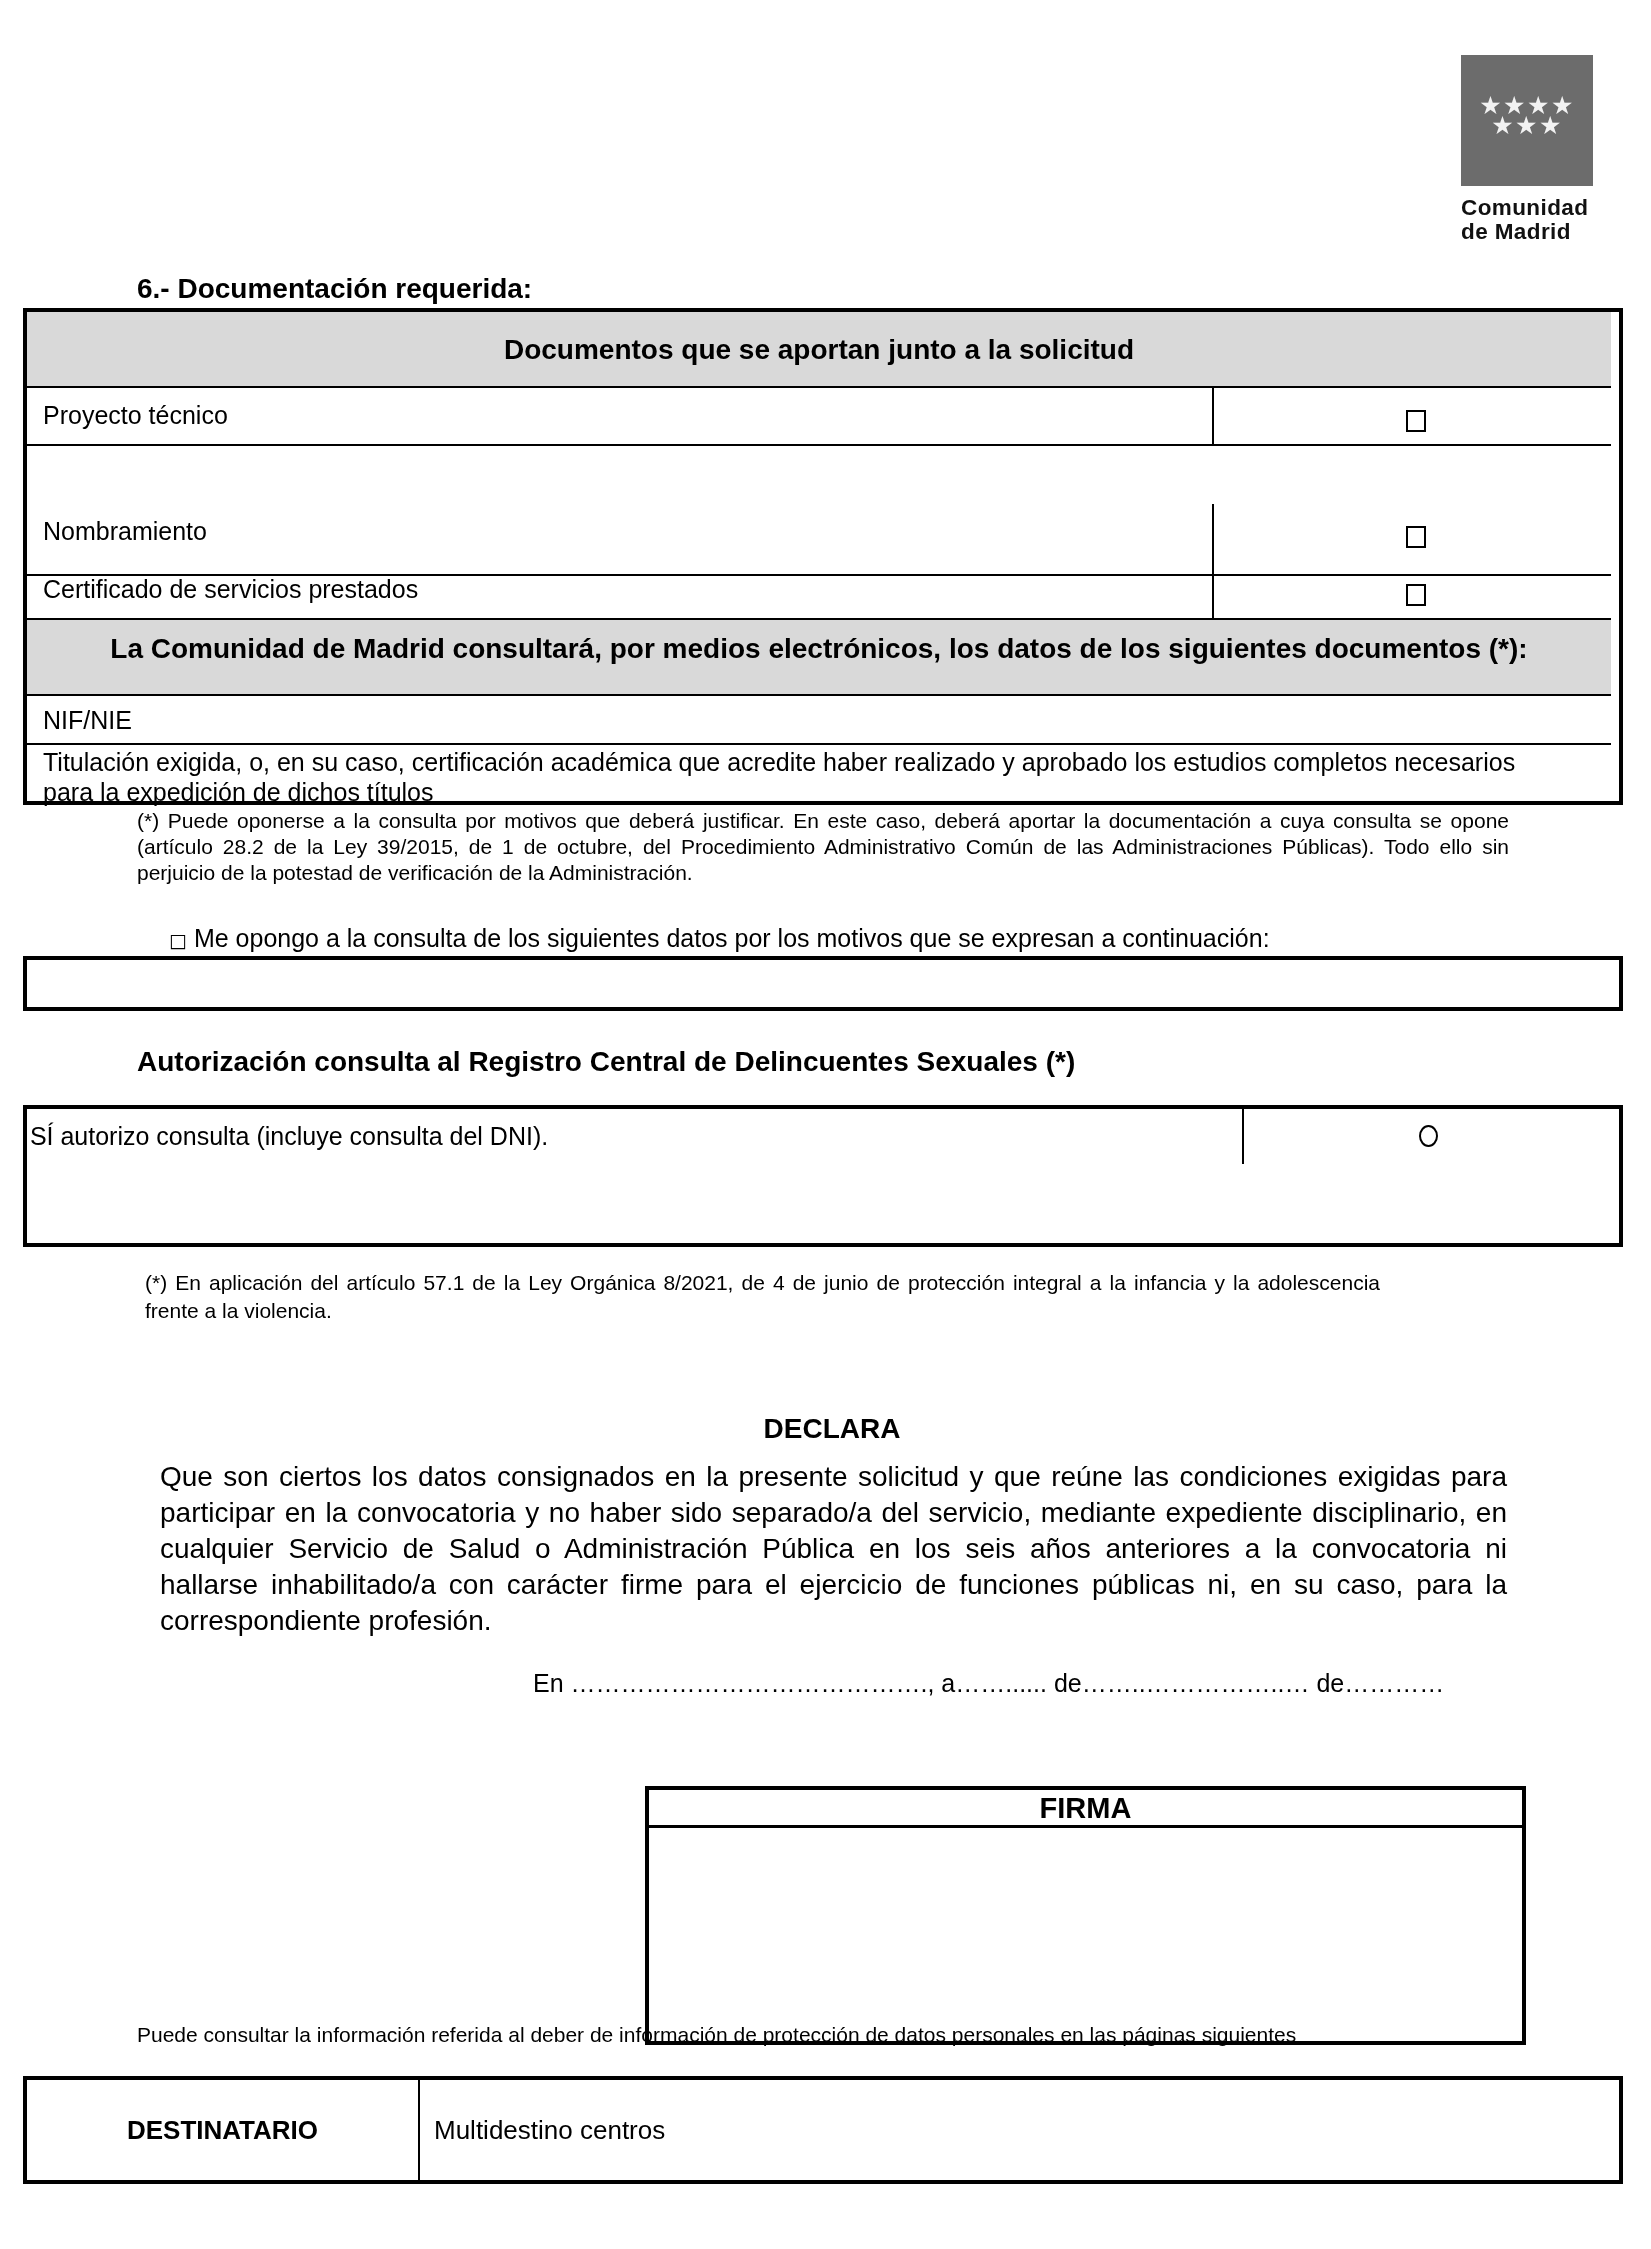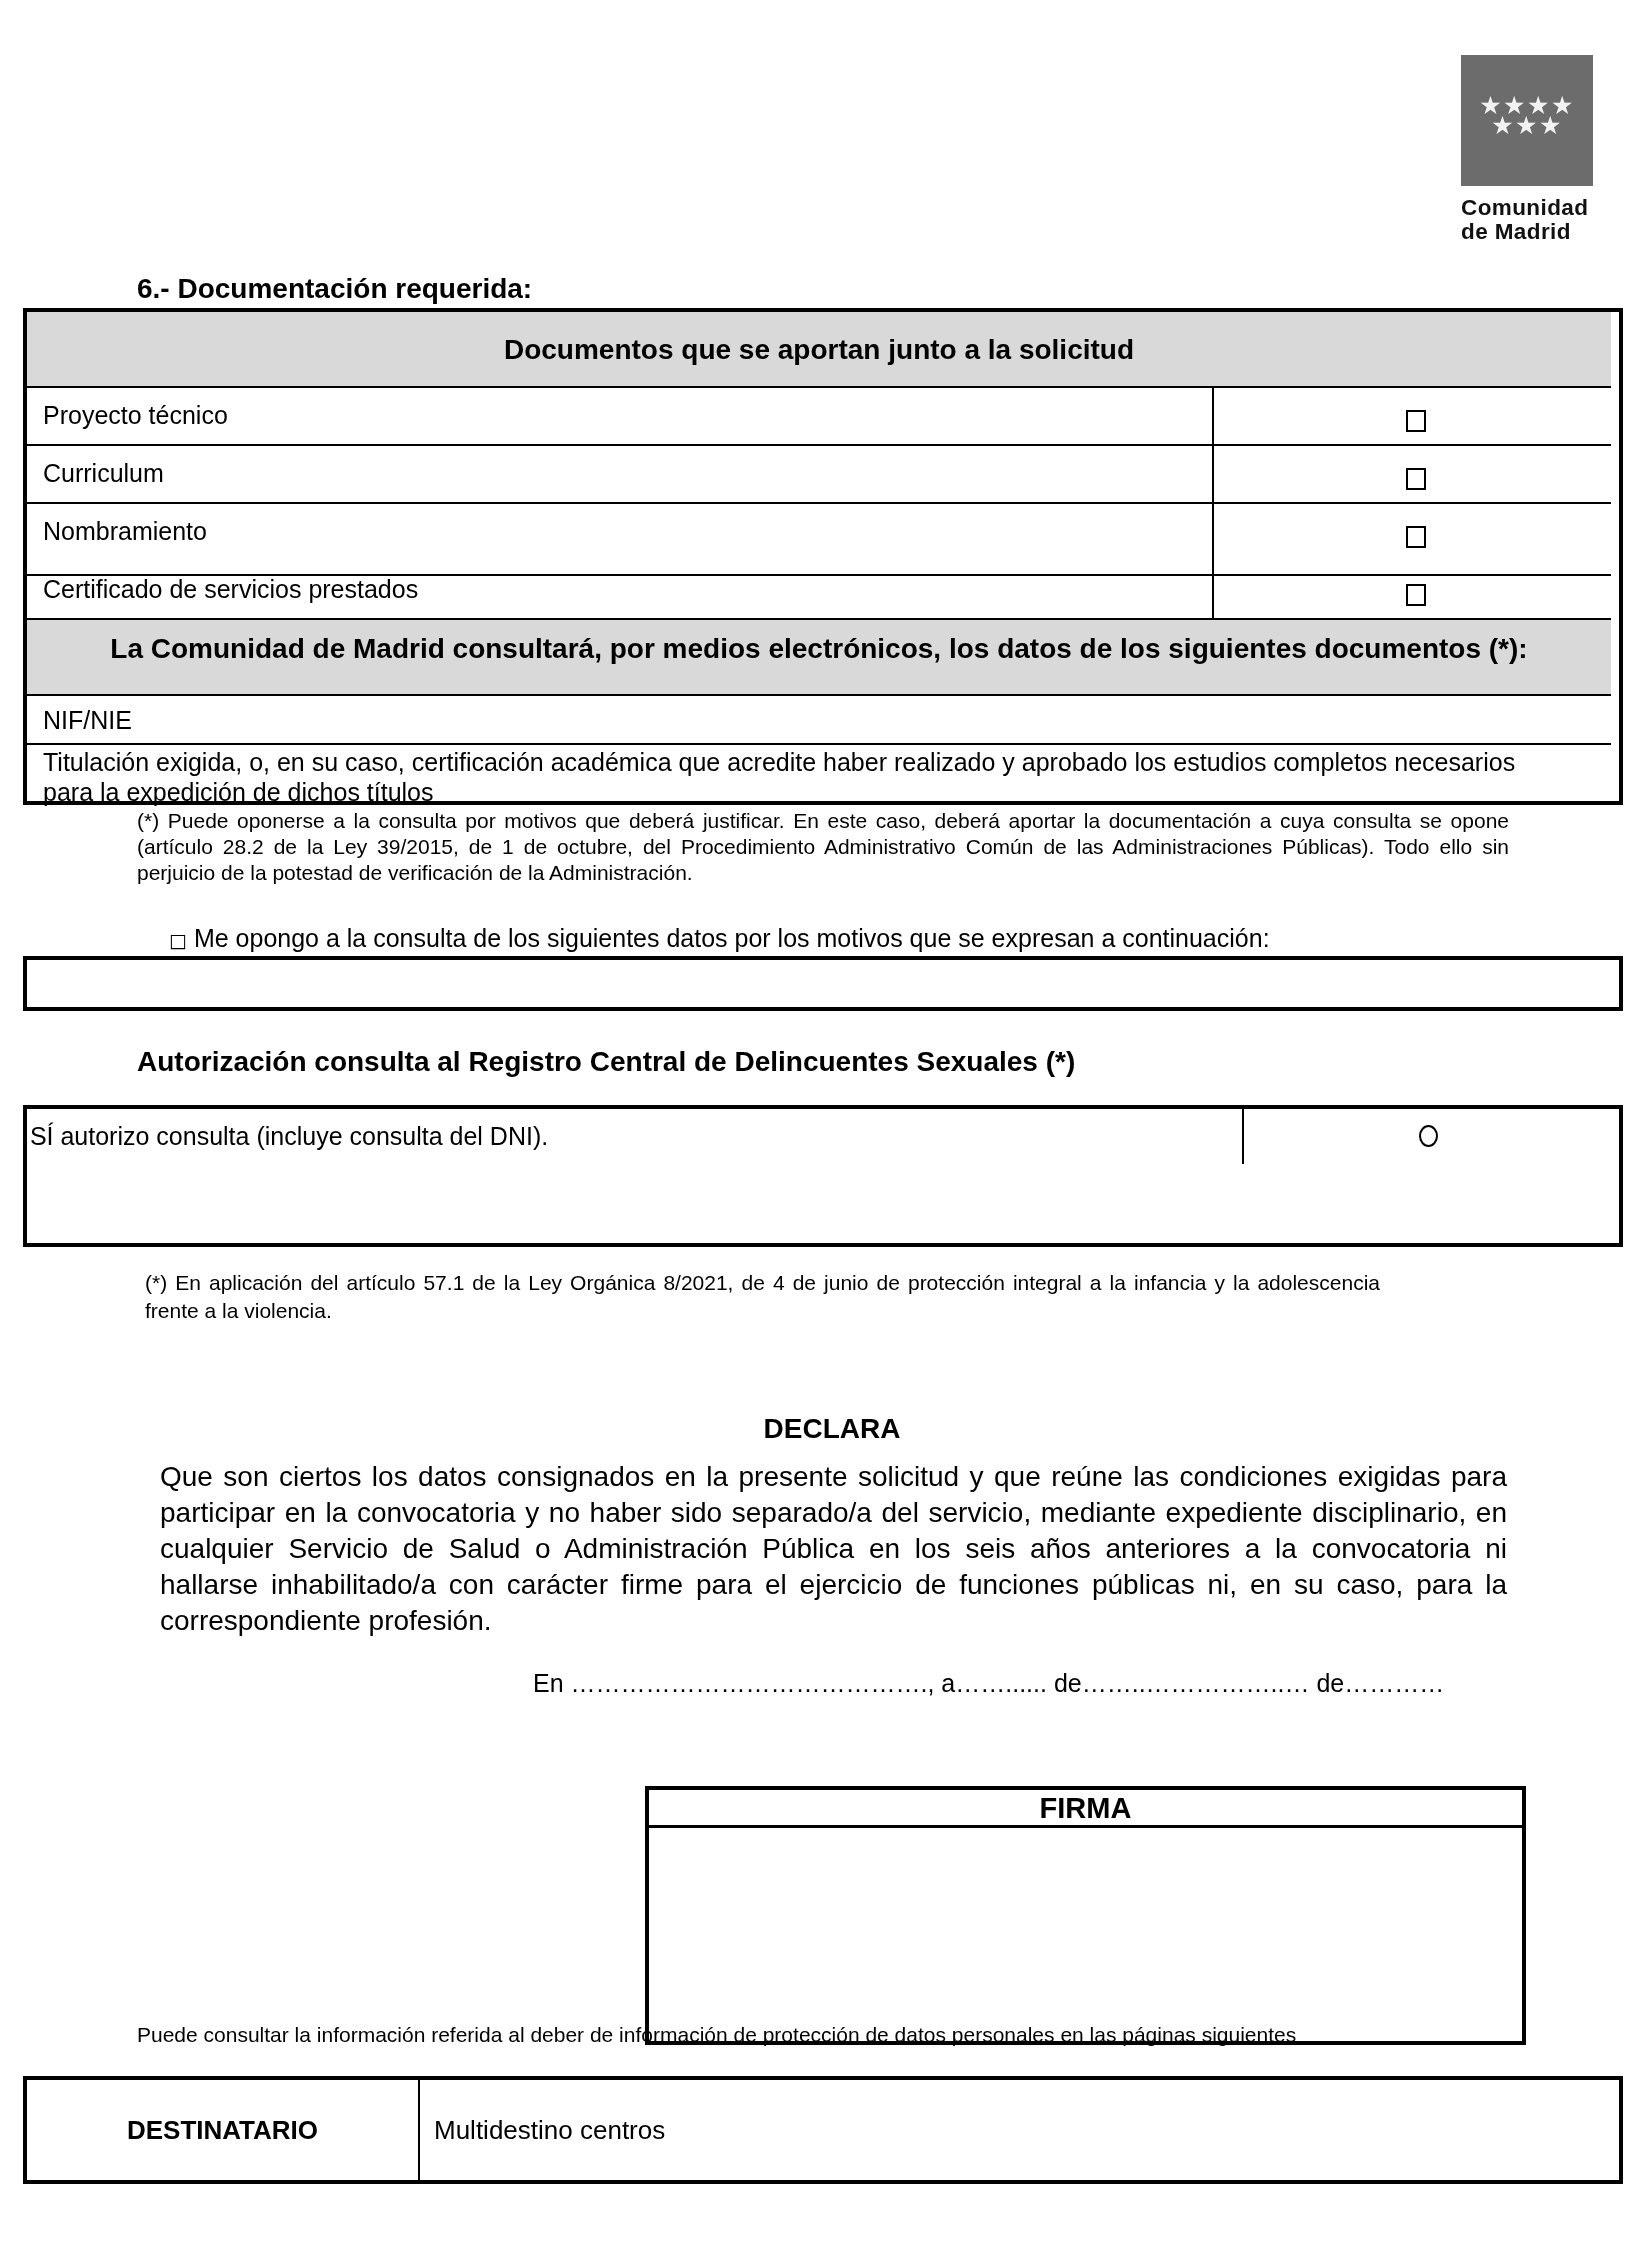--- a/index.html
+++ b/index.html
@@ -61,25 +61,20 @@
 
 <div class="abs tbl t1">
   <div class="row grey" style="top:0; height:76px;">
     <div class="hdr-text" style="top:22px;">Documentos que se aportan junto a la solicitud</div>
   </div>
   <div class="row" style="top:76px; height:58px;">
     <div class="cell-text" style="top:13px;">Proyecto técnico</div>
     <div class="vline" style="left:1185px;"></div>
     <div class="chk" style="left:1379px; top:22px;"></div>
   </div>
-  <div class="row" style="top:134px; height:58px;">
-    <div class="cell-text" style="top:13px;">Curriculum</div>
-    <div class="vline" style="left:1185px;"></div>
-    <div class="chk" style="left:1379px; top:22px;"></div>
-  </div>
   <div class="row" style="top:192px; height:72px;">
     <div class="cell-text" style="top:13px;">Nombramiento</div>
     <div class="vline" style="left:1185px;"></div>
     <div class="chk" style="left:1379px; top:22px;"></div>
   </div>
   <div class="row" style="top:250px; height:58px;">
     <div class="cell-text" style="top:13px;">Certificado de servicios prestados</div>
     <div class="vline" style="left:1185px;"></div>
     <div class="chk" style="left:1379px; top:22px;"></div>
   </div>

